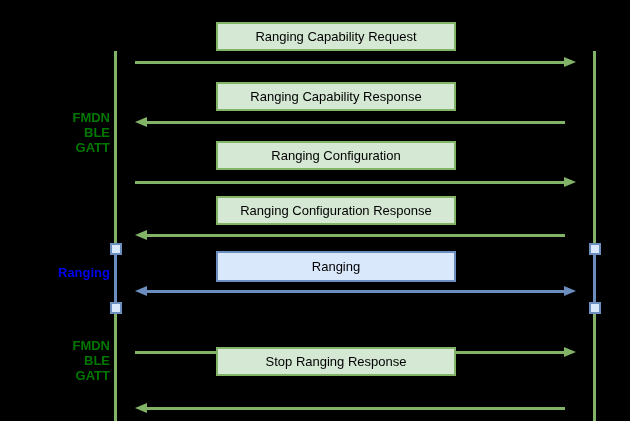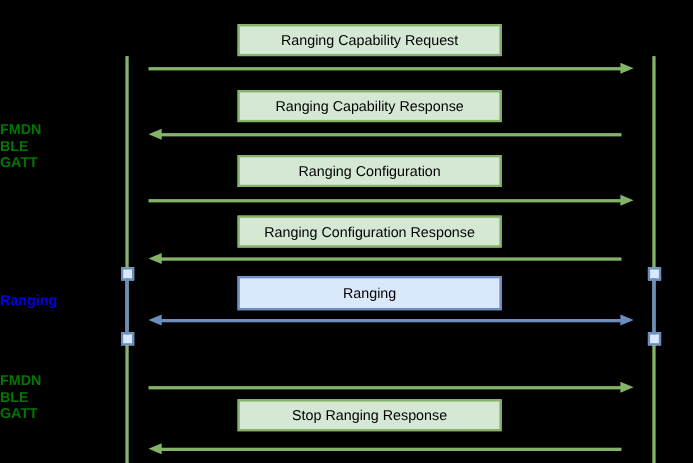--- a/index.html
+++ b/index.html
@@ -25,21 +25,21 @@
     background: #82b366;
   }
   .lifeline.left  { left: 114px; }
   .lifeline.right { left: 593px; }
 
   
   .side-label {
     position: absolute;
     left: 0;
     width: 110px;
-    text-align: left;
+    text-align: right;
     font-size: 13px;
     font-weight: bold;
     line-height: 15px;
   }
   .side-label.green { color: #007700; }
   .side-label.blue  { color: #0000ee; }
   .sl-top    { top: 110px; }
   .sl-mid    { top: 265px; }
   .sl-bottom { top: 338px; }
 
@@ -62,21 +62,21 @@
     background: #dae8fc;
     border-color: #6c8ebf;
     height: 31px;
   }
   .b1 { top: 22px; }
   .b2 { top: 82px; }
   .b3 { top: 141px; }
   .b4 { top: 196px; }
   .b5 { top: 251px; }
   .b6 { top: 313px; }
-  .b7 { top: 363px; }
+  .b7 { top: 347px; }
 
   
   .arrow {
     position: absolute;
     left: 135px;
     width: 441px;
     height: 10px;
   }
   .a1 { top: 57px; }
   .a2 { top: 117px; }

